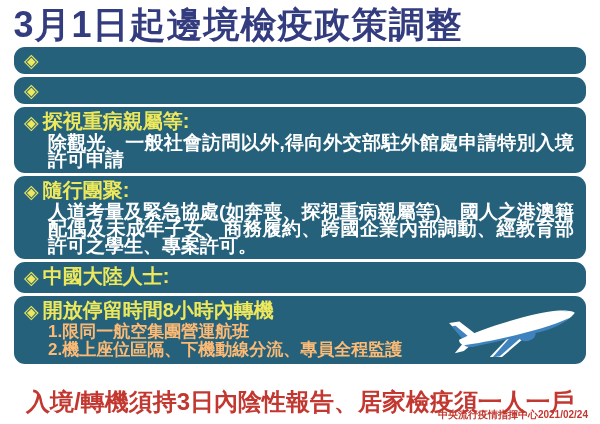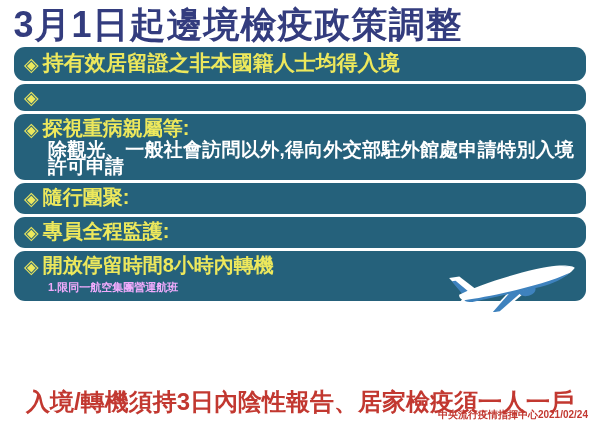--- a/index.html
+++ b/index.html
@@ -31,21 +31,21 @@
   .bullet{
     font-size:19px;line-height:1;color:#EDE85C;flex:0 0 auto;transform:translateY(1px);
   }
   .body-text{
     margin:1px 2px 0 24px;
     font-size:19px;line-height:17px;font-weight:bold;color:#ffffff;
     text-align:justify;
   }
   .list{
     margin:1px 2px 0 24px;
-    font-size:11px;line-height:18px;font-weight:bold;color:#f0abfc;
+    font-size:17px;line-height:18px;font-weight:bold;color:#fdba74;
   }
   .list div{white-space:nowrap;}
   .transit-box{padding-right:140px;}
   .plane{
     position:absolute;right:4px;top:3px;width:136px;height:58px;
   }
   .notice{
     position:absolute;top:386px;left:0;width:600px;text-align:center;
     font-size:24px;font-weight:bold;color:#C23830;white-space:nowrap;letter-spacing:0px;
   }
@@ -57,21 +57,20 @@
 </head>
 <body>
 
 <div class="title">3月1日起邊境檢疫政策調整</div>
 
 <div class="stack">
 
   <div class="box">
     <div class="row-line">
       <span class="bullet">◈</span>
-      <span>持有效居留證之非本國籍人士均得入境</span>
     </div>
   </div>
 
   <div class="box">
     <div class="row-line">
       <span class="bullet">◈</span>
     </div>
   </div>
 
   <div class="box">
@@ -80,36 +79,38 @@
       <span>探視重病親屬等:</span>
     </div>
     <div class="body-text">除觀光、一般社會訪問以外,得向外交部駐外館處申請特別入境許可申請</div>
   </div>
 
   <div class="box">
     <div class="hdr">
       <span class="bullet">◈</span>
       <span>隨行團聚:</span>
     </div>
+    <div class="body-text">人道考量及緊急協處(如奔喪、探視重病親屬等)、國人之港澳籍配偶及未成年子女、商務履約、跨國企業內部調動、經教育部許可之學生、專案許可。</div>
   </div>
 
   <div class="box">
     <div class="hdr">
       <span class="bullet">◈</span>
-      <span>專員全程監護:</span>
+      <span>中國大陸人士:</span>
     </div>
   </div>
 
   <div class="box transit-box">
     <div class="hdr">
       <span class="bullet">◈</span>
       <span>開放停留時間8小時內轉機</span>
     </div>
     <div class="list">
       <div>1.限同一航空集團營運航班</div>
+      <div>2.機上座位區隔、下機動線分流、專員全程監護</div>
     </div>
     <svg class="plane" viewBox="0 0 140 62">
       <g transform="rotate(-14 70 31)">
 
         <path d="M70 34 L34 57 L50 58 L92 37 Z" fill="#ffffff"></path>
         <path d="M66 38 L40 56 L48 56.5 L84 38 Z" fill="#3E82BE"></path>
 
         <path d="M16 31 L4 9 L15 10 L30 29 Z" fill="#ffffff"></path>
         <path d="M14 30 L6 13 L10 13.5 L22 30 Z" fill="#3E82BE"></path>
 

